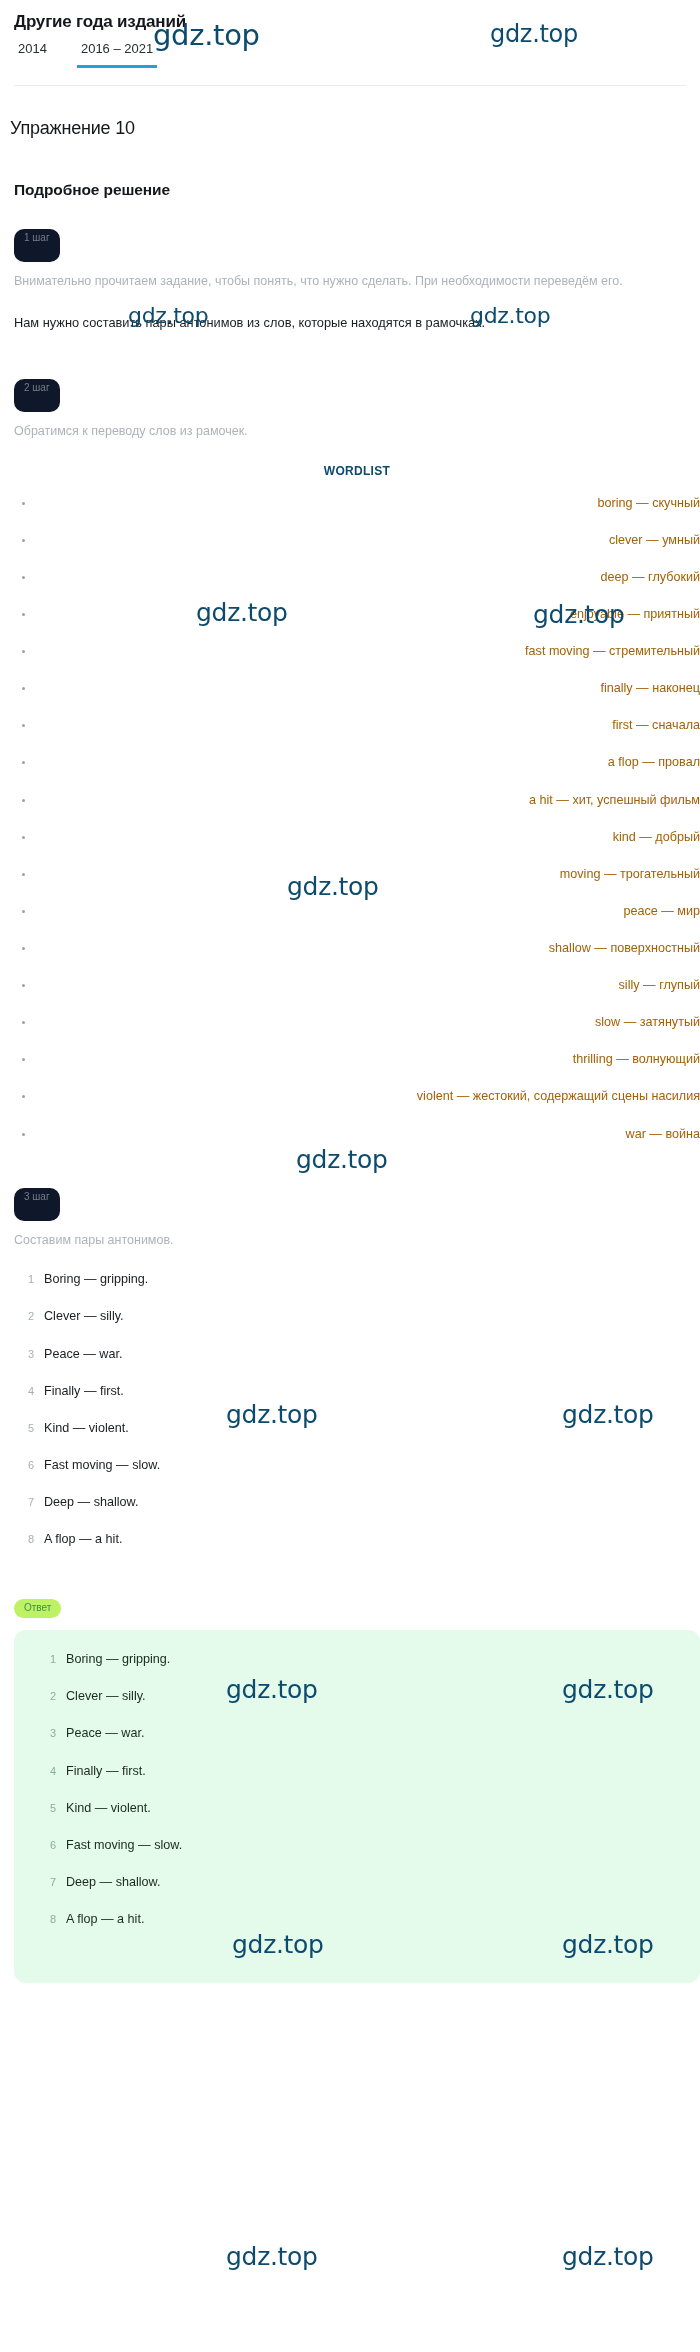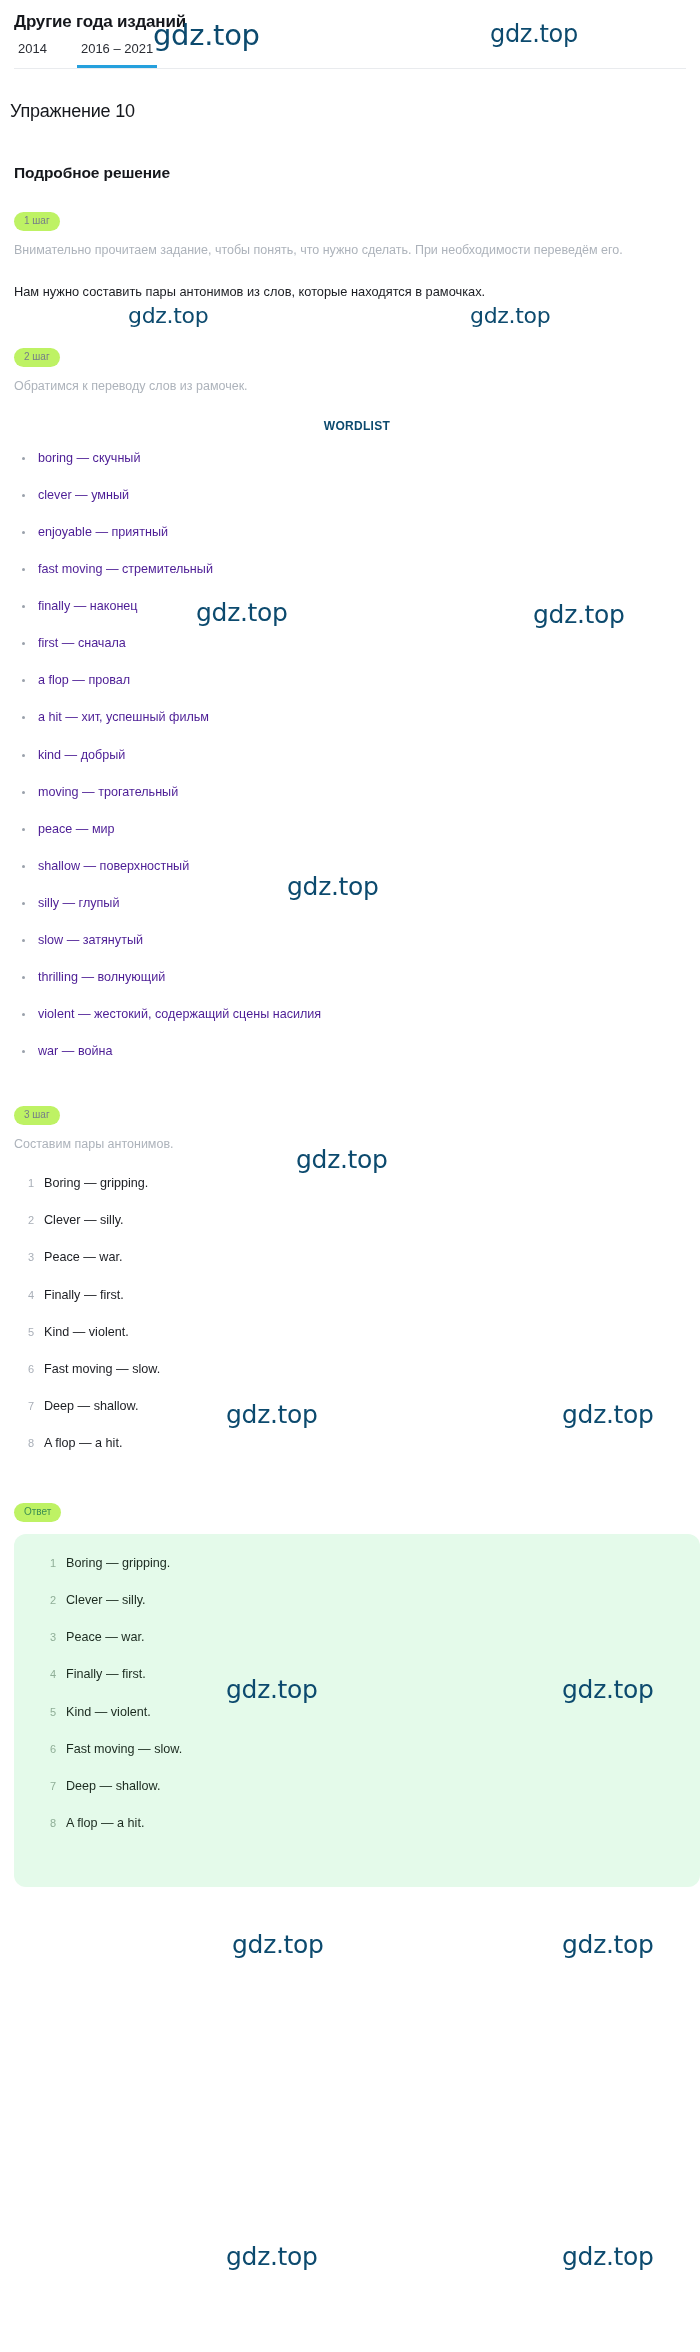--- a/index.html
+++ b/index.html
@@ -26,21 +26,21 @@
     font-weight: bold;
     letter-spacing: -0.2px;
     color: #15171c;
     margin: 0 0 10px 0;
   }
   .tabs {
     display: flex;
     align-items: flex-end;
     gap: 26px;
     border-bottom: 1px solid #e9ebee;
-    padding-bottom: 0;
+    padding-bottom: 17px;
   }
   .tab {
     font-size: 13px;
     color: #2a2d34;
     padding: 0 4px 10px 4px;
     line-height: 1;
     border-bottom: 3px solid transparent;
     cursor: pointer;
     white-space: nowrap;
   }
@@ -62,25 +62,25 @@
     font-size: 15.5px;
     font-weight: bold;
     letter-spacing: -0.1px;
     margin: 42px 0 0 14px;
     color: #15171c;
   }
 
   
   .step-badge {
     display: inline-block;
-    background: #bef264;
+    background: #0f172a;
     color: #767d88;
     font-size: 10px;
     border-radius: 10px;
-    padding: 4px 10px 5px 10px;
+    padding: 4px 10px 19px 10px;
     line-height: 1;
   }
   .step-wrap { margin-left: 14px; }
 
   .muted-text {
     color: #adb3bb;
     font-size: 12.5px;
     line-height: 1.65;
     margin: 9px 14px 0 14px;
     max-width: 672px;
@@ -103,23 +103,24 @@
 
   
   ul.wordlist {
     list-style: none;
     margin: 18px 0 0 0;
     padding: 0 0 0 38px;
   }
   ul.wordlist li {
     position: relative;
     font-size: 12.6px;
-    color: #4c1d95;
+    color: #a16207;
     margin-bottom: 22px;
     line-height: 1.2;
+    text-align: right;
   }
   ul.wordlist li::before {
     content: "";
     position: absolute;
     left: -16px;
     top: 6px;
     width: 3px; height: 3px;
     border-radius: 50%;
     background: #9aa1ab;
   }
@@ -209,20 +210,21 @@
 
 <div class="step-wrap" style="margin-top:44px;">
   <span class="step-badge">2 шаг</span>
 </div>
 <div class="muted-text">Обратимся к переводу слов из рамочек.</div>
 <div class="wordlist-title">WORDLIST</div>
 
 <ul class="wordlist">
   <li>boring — скучный</li>
   <li>clever — умный</li>
+  <li>deep — глубокий</li>
   <li>enjoyable — приятный</li>
   <li>fast moving — стремительный</li>
   <li>finally — наконец</li>
   <li>first — сначала</li>
   <li>a flop — провал</li>
   <li>a hit — хит, успешный фильм</li>
   <li>kind — добрый</li>
   <li>moving — трогательный</li>
   <li>peace — мир</li>
   <li>shallow — поверхностный</li>

